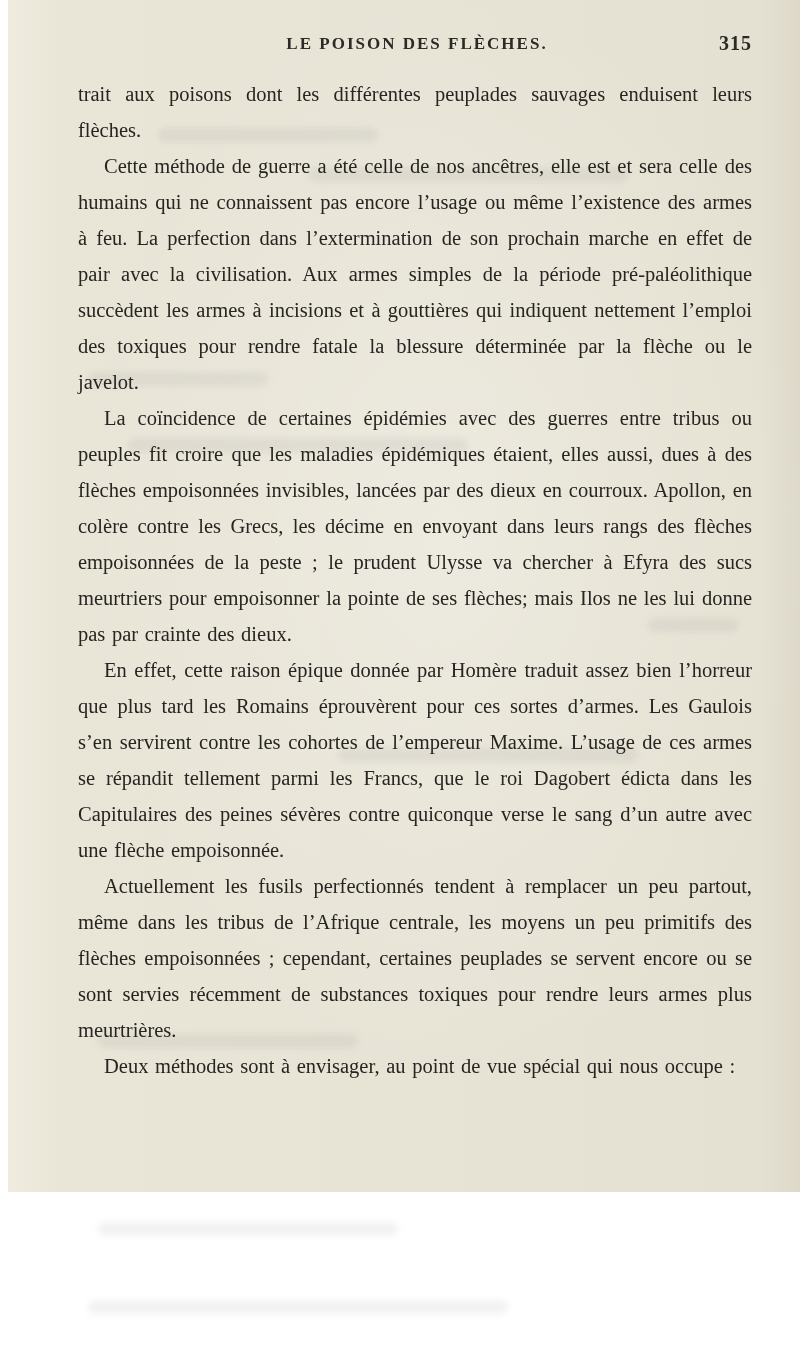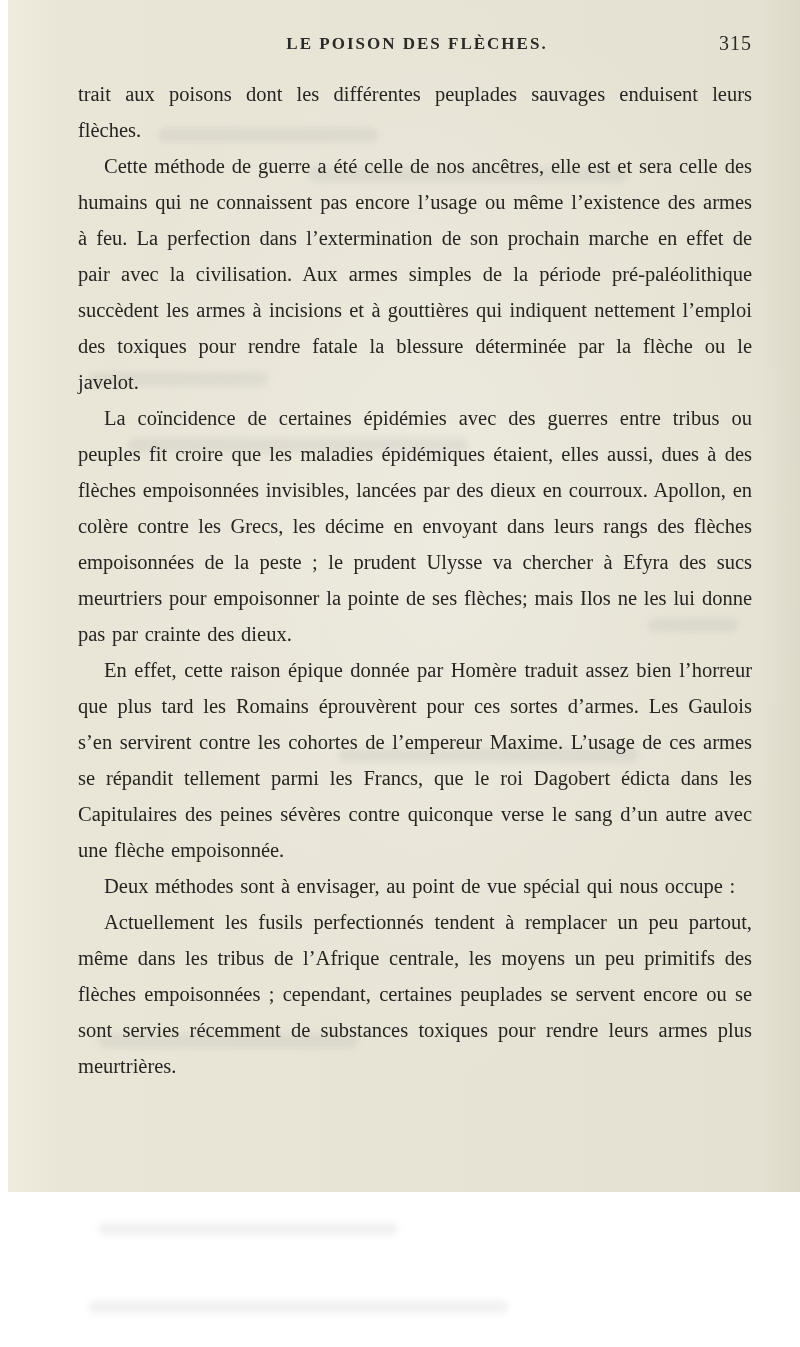--- a/index.html
+++ b/index.html
@@ -48,21 +48,21 @@
     font-size: 17px;
     font-weight: bold;
     letter-spacing: 2px;
     color: #2b2a26;
   }
   .page-number {
     position: absolute;
     right: 4px;
     top: -2px;
     font-size: 20px;
-    font-weight: normal;
+    font-weight: bold;
     letter-spacing: 1px;
     color: #2b2a26;
   }
   .body-text {
     position: absolute;
     top: 76px;
     left: 70px;
     right: 56px;
   }
   .para {
@@ -95,17 +95,17 @@
   <div class="header">
     <div class="running-title">LE POISON DES FLÈCHES.</div>
     <div class="page-number">315</div>
   </div>
 
   <div class="body-text">
       <p class="para">trait aux poisons dont les différentes peuplades sauvages enduisent leurs flèches.</p>
       <p class="para indent">Cette méthode de guerre a été celle de nos ancêtres, elle est et sera celle des humains qui ne connaissent pas encore l’usage ou même l’existence des armes à feu. La perfection dans l’extermination de son prochain marche en effet de pair avec la civilisation. Aux armes simples de la période pré-paléolithique succèdent les armes à incisions et à gouttières qui indiquent nettement l’emploi des toxiques pour rendre fatale la blessure déterminée par la flèche ou le javelot.</p>
       <p class="para indent">La coïncidence de certaines épidémies avec des guerres entre tribus ou peuples fit croire que les maladies épidémiques étaient, elles aussi, dues à des flèches empoisonnées invisibles, lancées par des dieux en courroux. Apollon, en colère contre les Grecs, les décime en envoyant dans leurs rangs des flèches empoisonnées de la peste ; le prudent Ulysse va chercher à Efyra des sucs meurtriers pour empoisonner la pointe de ses flèches; mais Ilos ne les lui donne pas par crainte des dieux.</p>
       <p class="para indent">En effet, cette raison épique donnée par Homère traduit assez bien l’horreur que plus tard les Romains éprouvèrent pour ces sortes d’armes. Les Gaulois s’en servirent contre les cohortes de l’empereur Maxime. L’usage de ces armes se répandit tellement parmi les Francs, que le roi Dagobert édicta dans les Capitulaires des peines sévères contre quiconque verse le sang d’un autre avec une flèche empoisonnée.</p>
+      <p class="para indent">Actuellement les fusils perfectionnés tendent à remplacer un peu partout, même dans les tribus de l’Afrique centrale, les moyens un peu primitifs des flèches empoisonnées ; cependant, certaines peuplades se servent encore ou se sont servies récemment de substances toxiques pour rendre leurs armes plus meurtrières.</p>
       <p class="para indent">Deux méthodes sont à envisager, au point de vue spécial qui nous occupe :</p>
-      <p class="para indent">Actuellement les fusils perfectionnés tendent à remplacer un peu partout, même dans les tribus de l’Afrique centrale, les moyens un peu primitifs des flèches empoisonnées ; cependant, certaines peuplades se servent encore ou se sont servies récemment de substances toxiques pour rendre leurs armes plus meurtrières.</p>
     </div>
 
 </div>
 
 </body></html>

